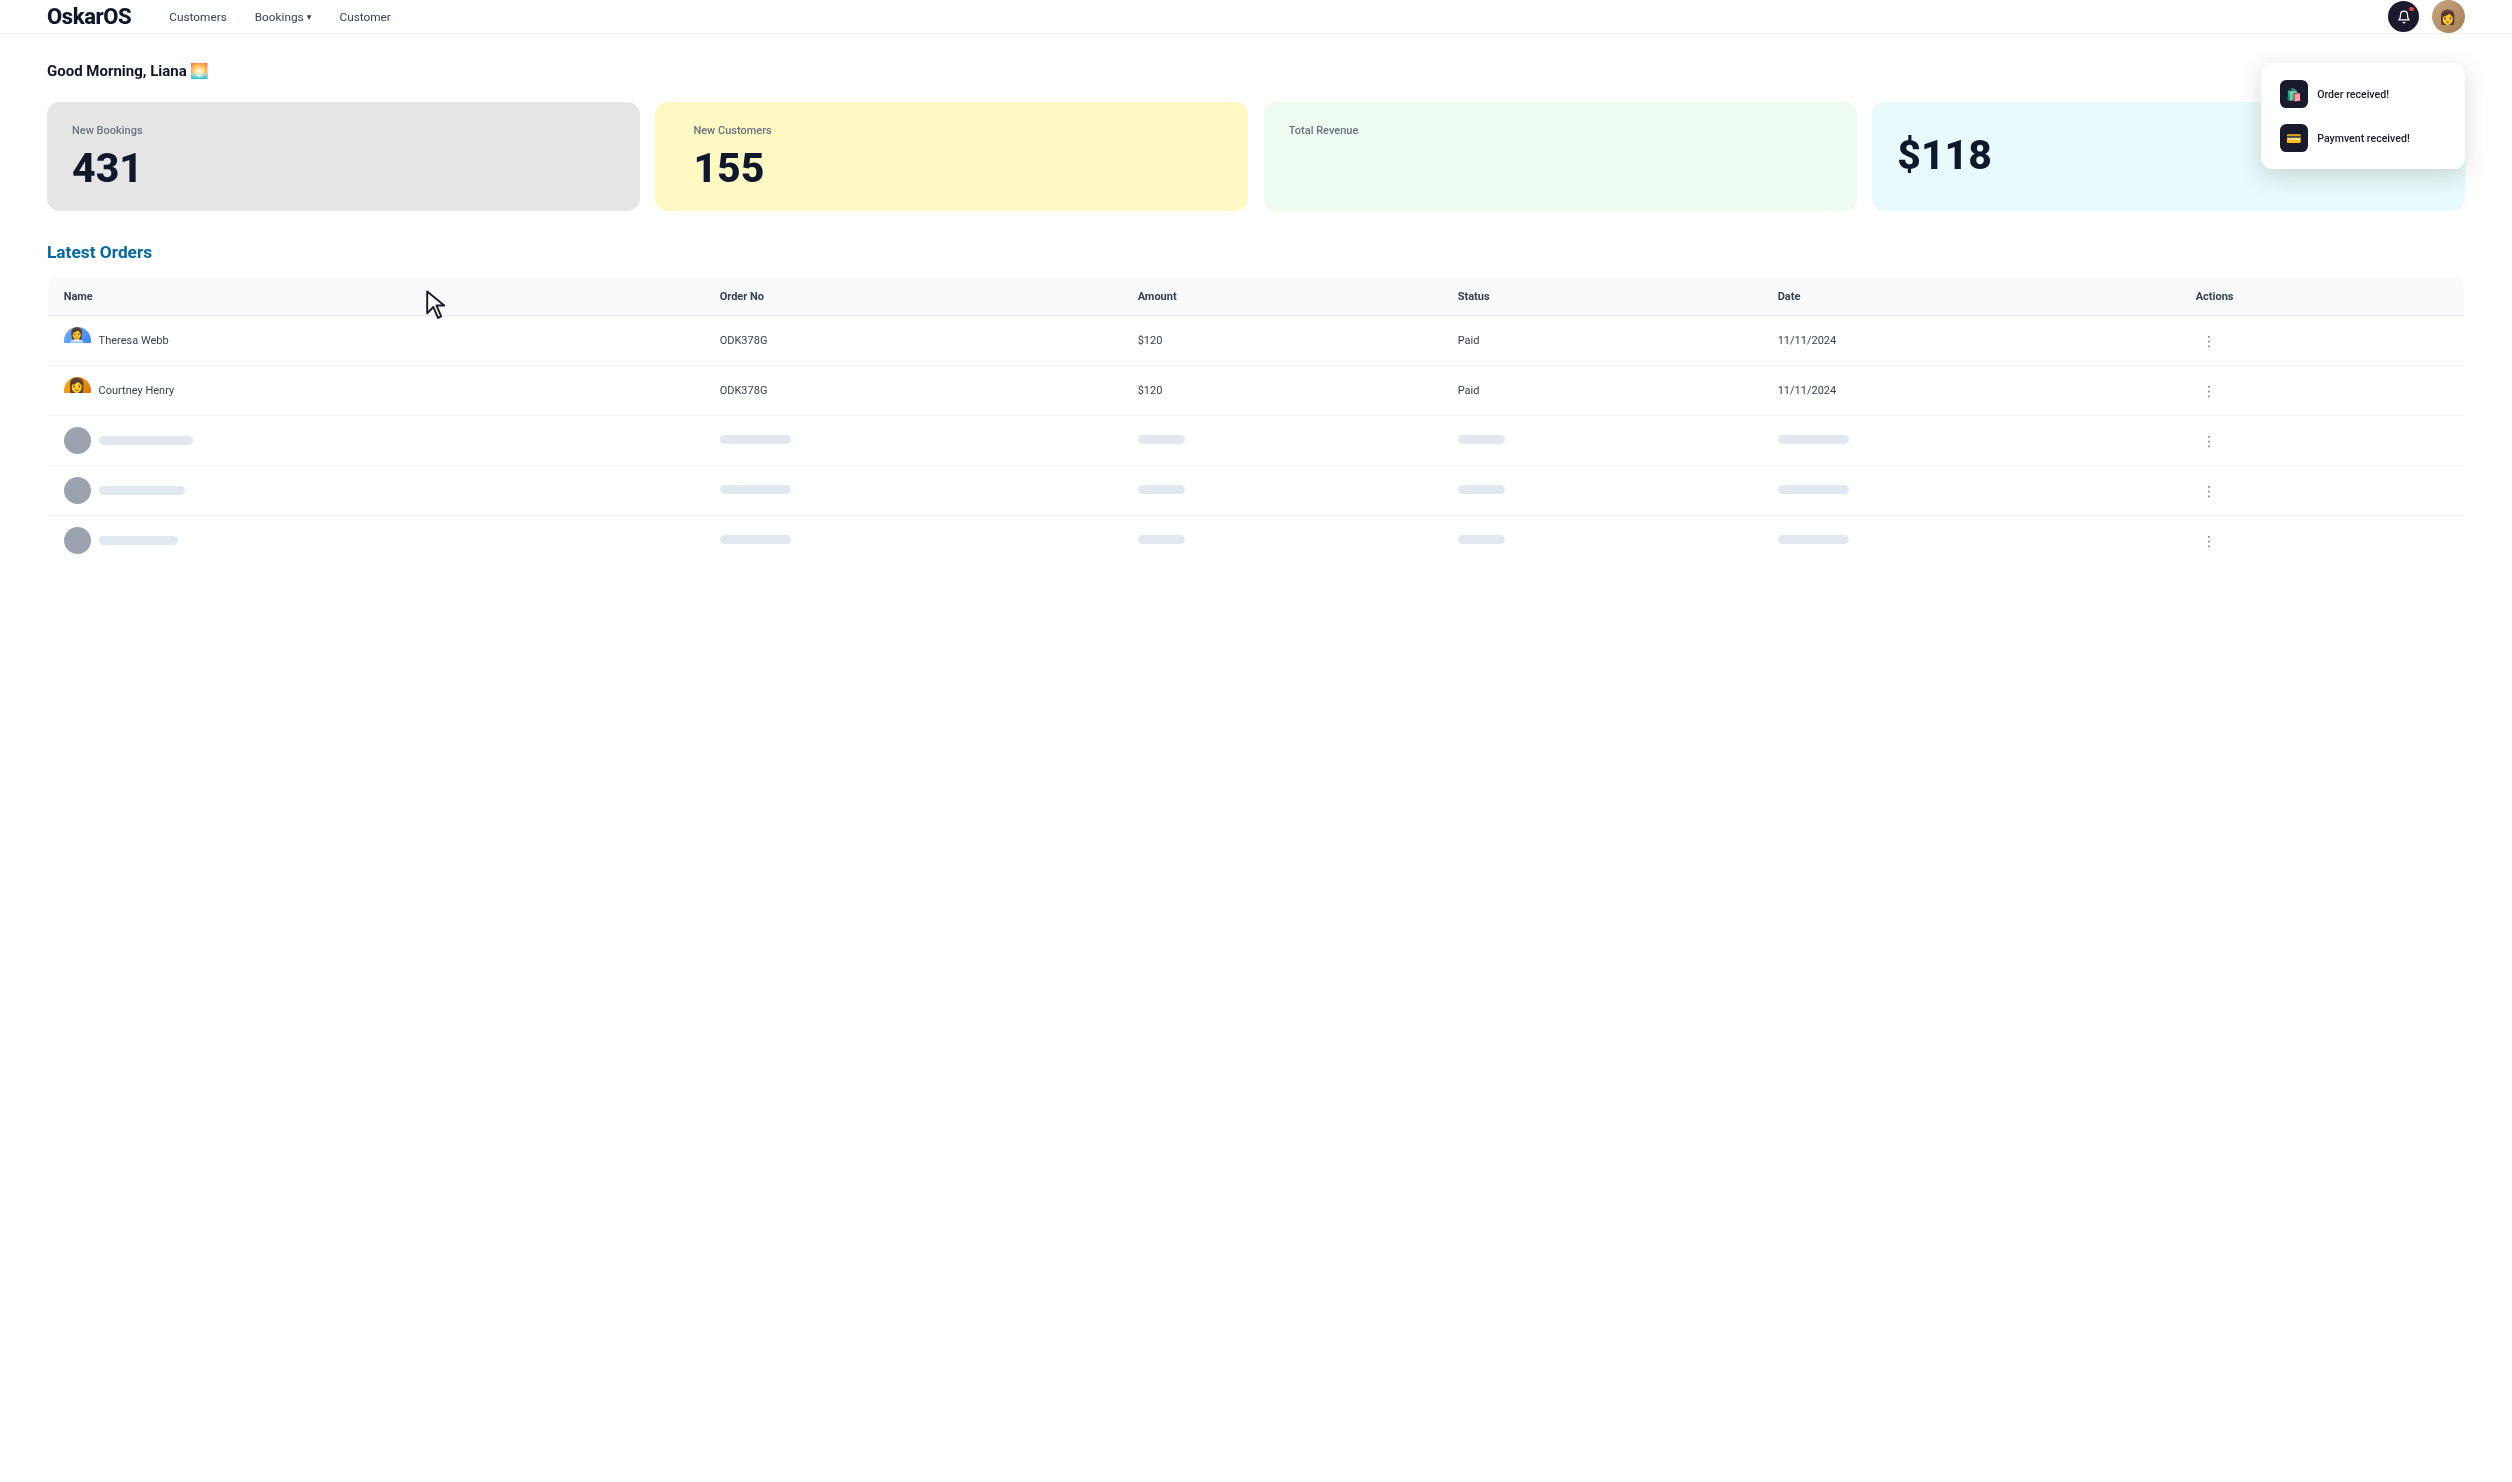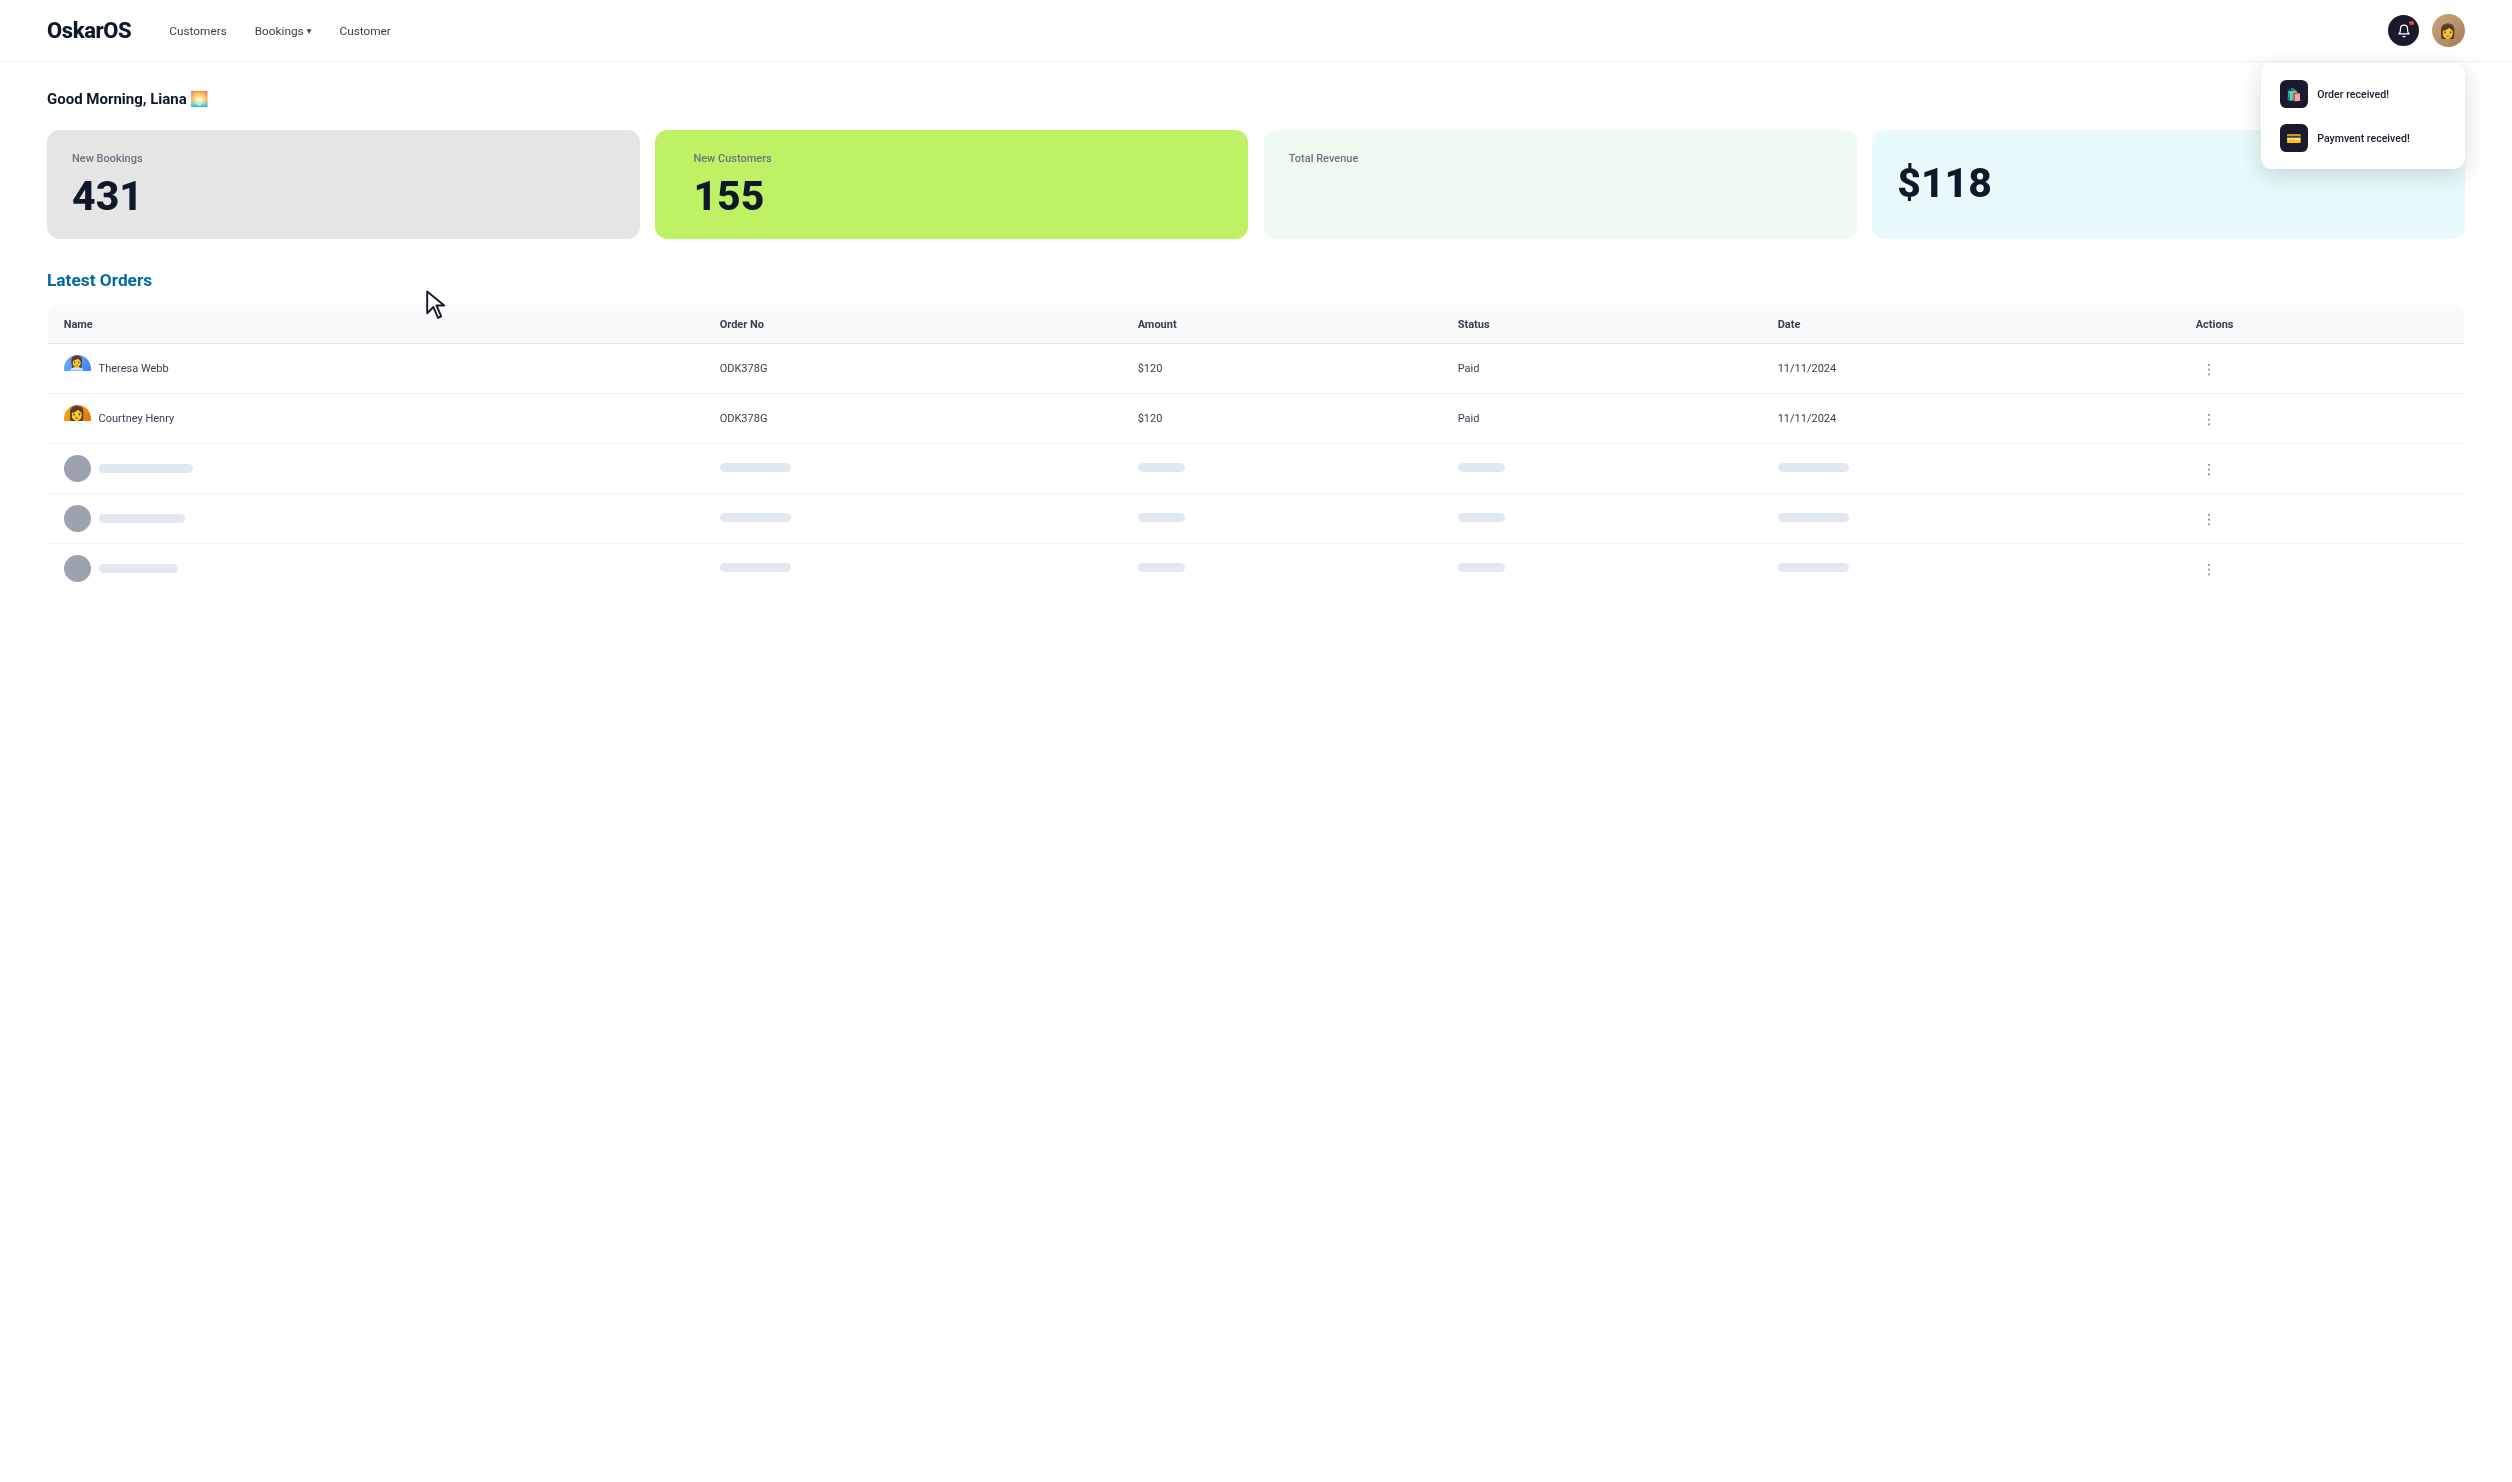--- a/index.html
+++ b/index.html
@@ -7,21 +7,21 @@
       font-family: -apple-system, BlinkMacSystemFont, 'Segoe UI', Roboto, sans-serif;
       background: #fff;
       color: #1a1a2e;
       min-height: 100vh;
     }
 
     
     .navbar {
       display: flex;
       align-items: center;
-      padding: 14px 47px;
+      padding: 0 47px;
       border-bottom: 0.8px solid #f0f0f0;
       position: relative;
     }
     .logo {
       font-size: 22px;
       font-weight: 800;
       color: #0f172a;
       margin-right: 38px;
       letter-spacing: -0.4px;
     }
@@ -141,21 +141,21 @@
       display: grid;
       grid-template-columns: repeat(4, 1fr);
       gap: 15.7px;
       margin-bottom: 31px;
     }
     .stat-card {
       border-radius: 12.6px;
       padding: 22px 25px;
     }
     .stat-card.yellow { background: #e5e5e5; }
-    .stat-card.purple { background: #bef264; padding-left: 38px; }
+    .stat-card.purple { background: #fef9c3; padding-left: 38px; }
     .stat-card.green  { background: #edfbf0; }
     .stat-card.cyan   { background: #e8fafb; }
     .stat-label {
       font-size: 11px;
       color: #6b7280;
       margin-bottom: 11px;
       font-weight: 500;
     }
     .stat-value {
       font-size: 41px;

